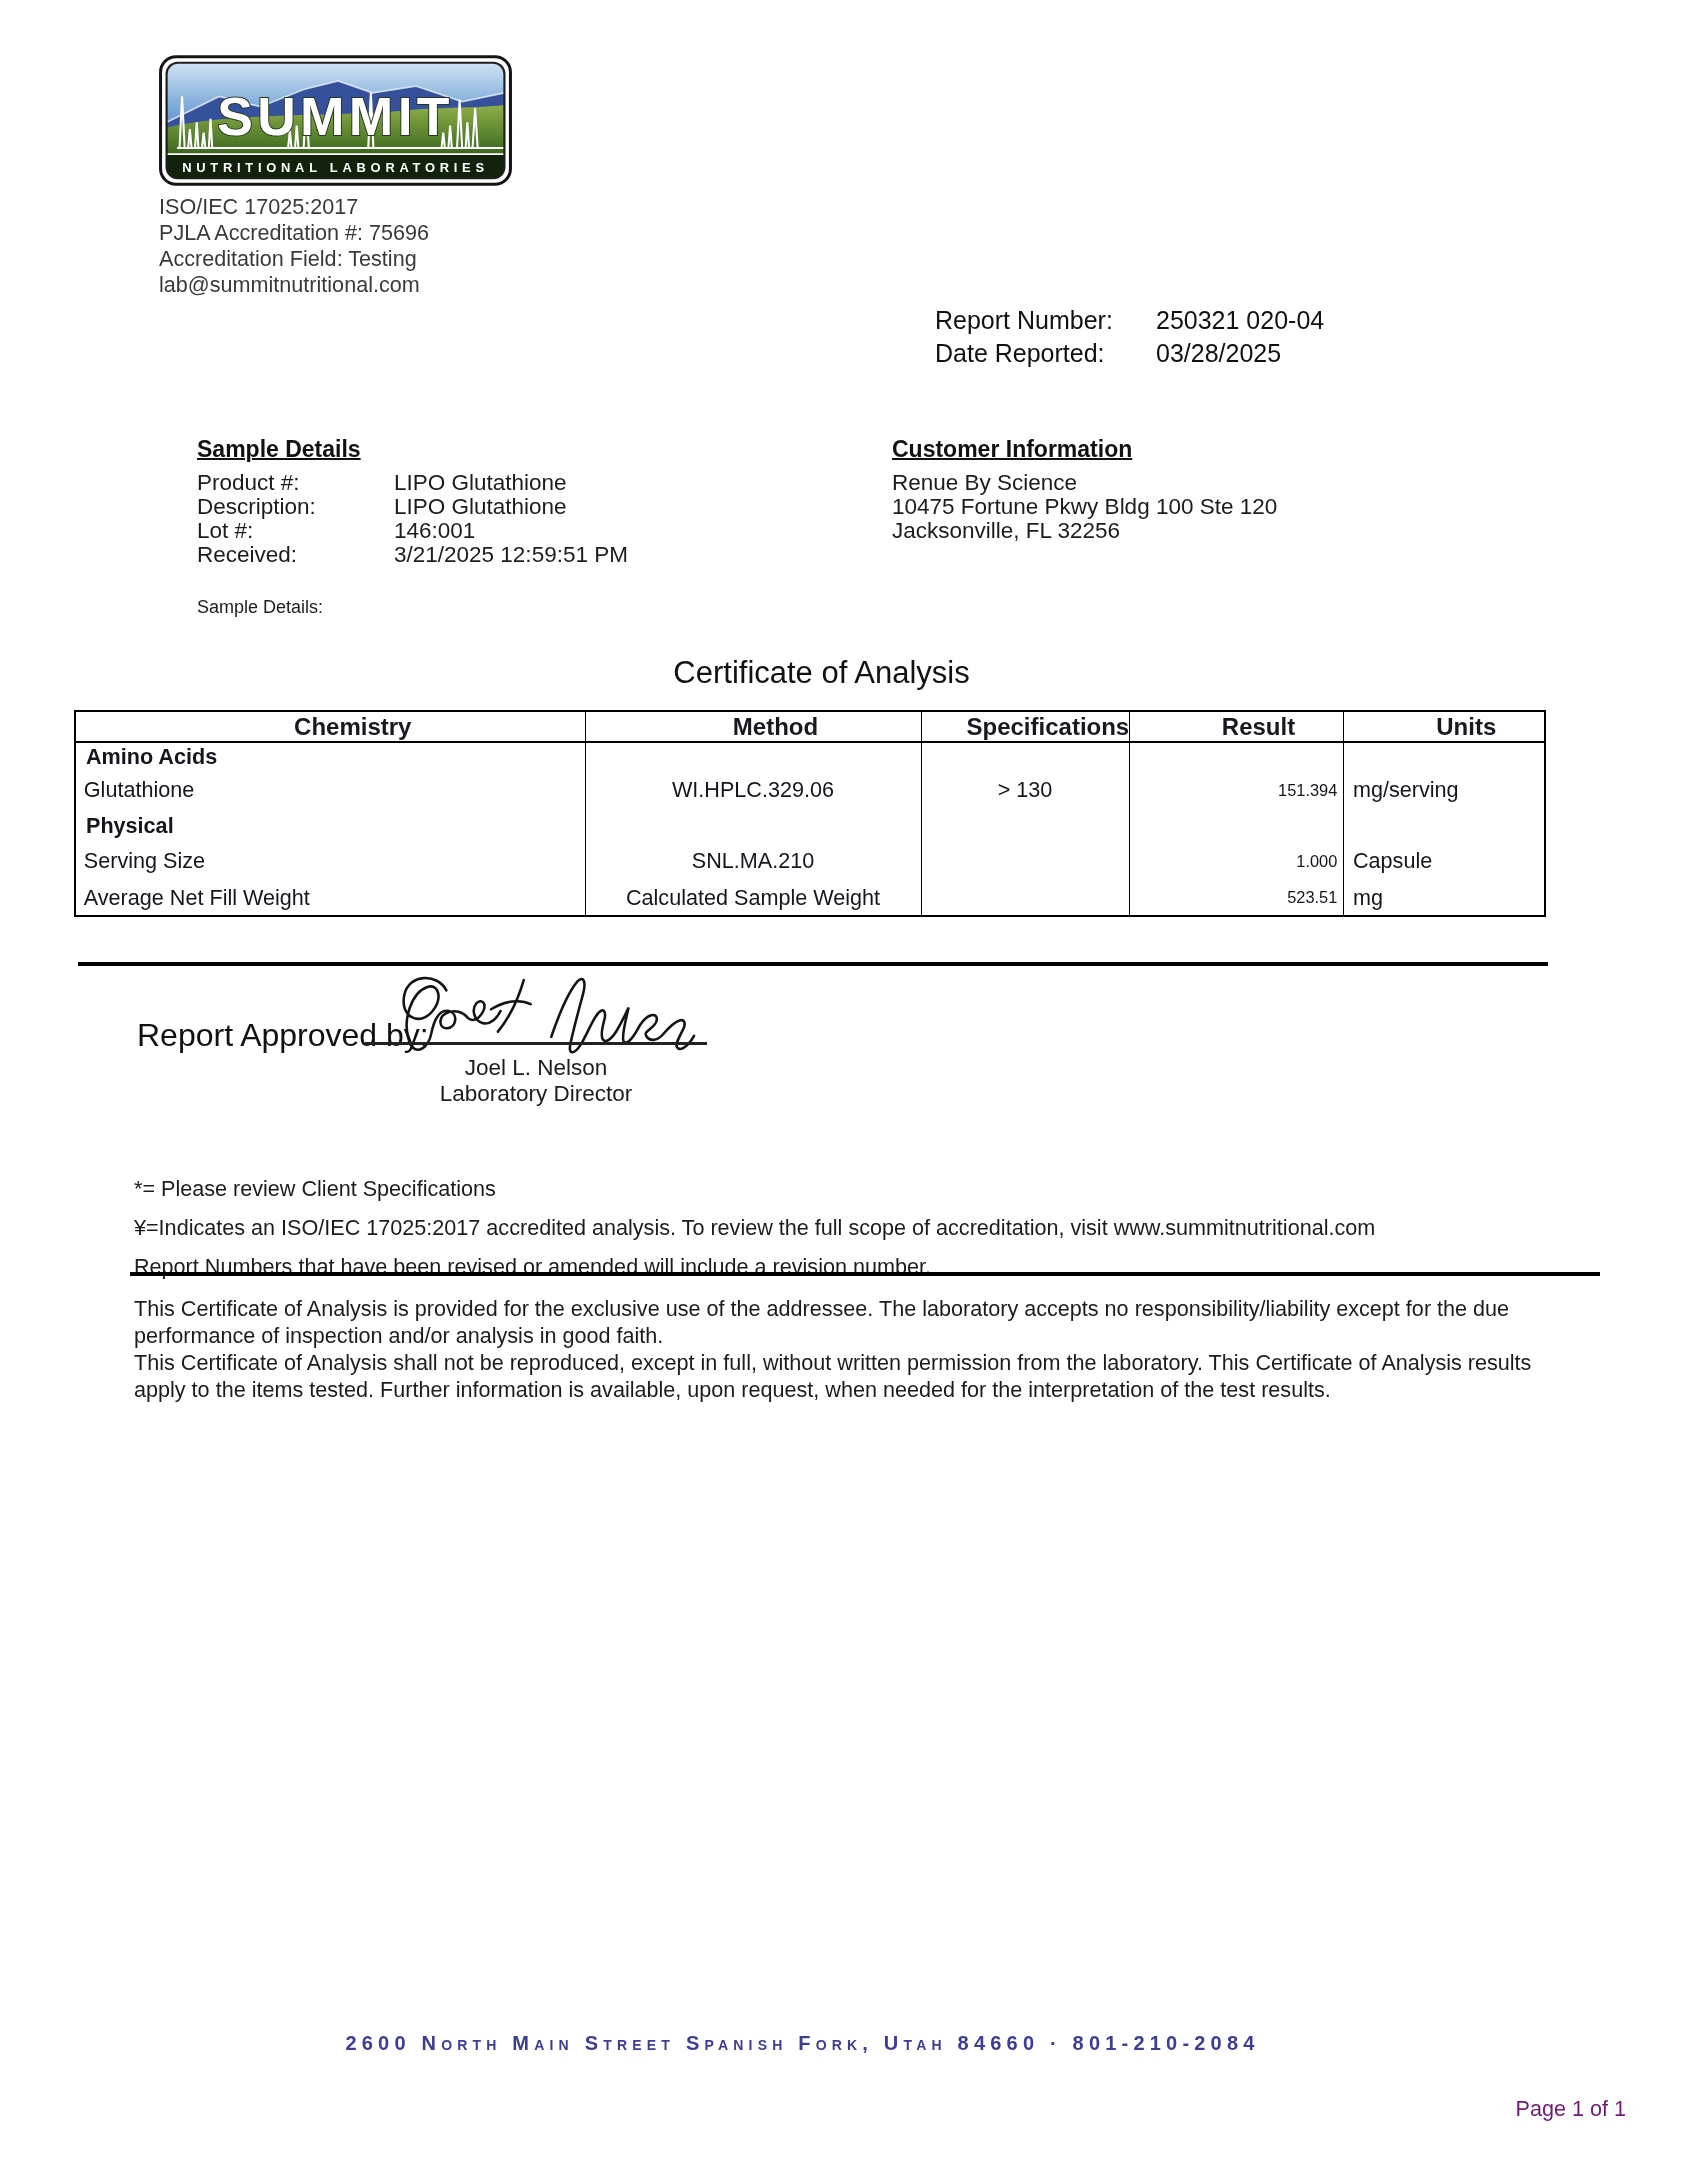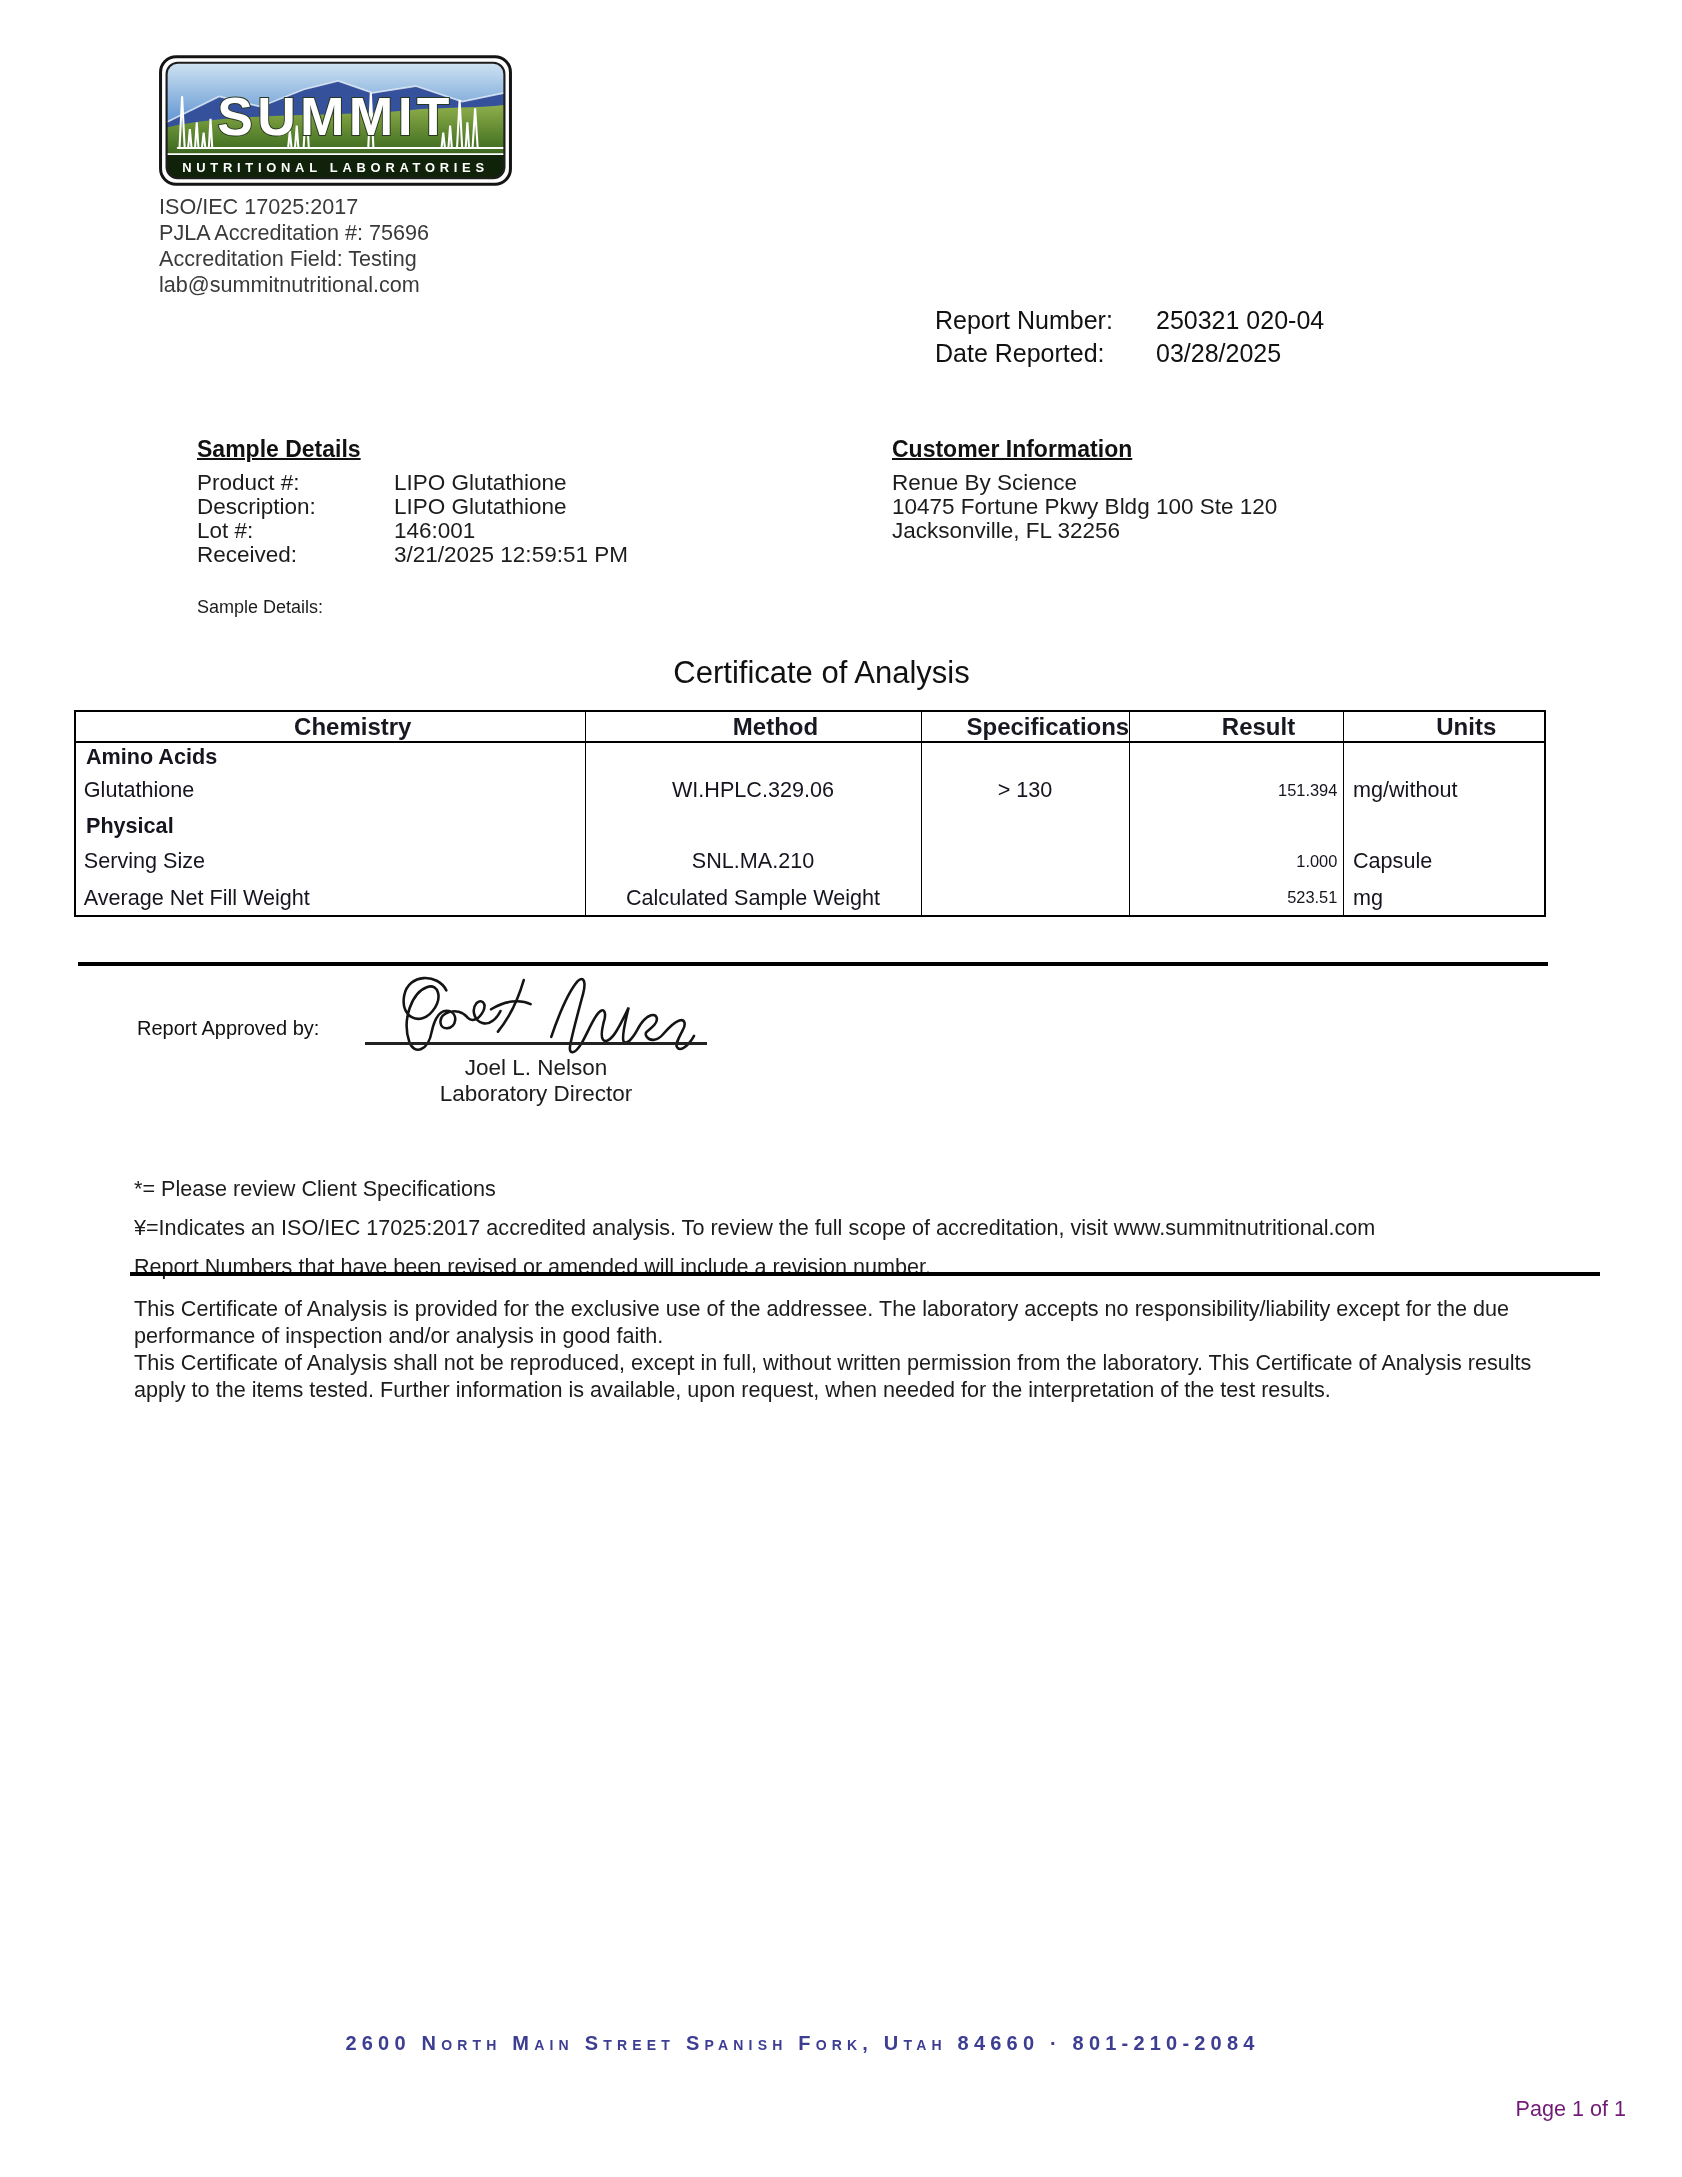--- a/index.html
+++ b/index.html
@@ -63,21 +63,21 @@
   .coa-table td.c-cat  { font-weight: 700; padding-left: 10px; }
   .coa-table td.c-method, .coa-table td.c-spec { text-align: center; }
   .coa-table td.c-result { text-align: right; font-size: 16.4px; padding-right: 5.2px; }
   .coa-table td.c-units { text-align: left; padding-left: 9.5px; }
 
   
   .rule-1 { position: absolute; left: 78px;  top: 962px; width: 1470px; height: 3.5px; background: #000; }
   .rule-2 { position: absolute; left: 130px; top: 1272px; width: 1470px; height: 4.3px; background: #000; }
 
   
-  .approval-label { position: absolute; left: 137px; top: 1017px; font-size: 20px; color: #111; }
+  .approval-label { position: absolute; left: 137px; top: 1017px; font-size: 32px; color: #111; }
   .signature { position: absolute; left: 356px; top: 968px; width: 363px; height: 86px; }
   .signature-line { position: absolute; left: 365px; top: 1042px; width: 342px; height: 2.6px; background: #222; }
   .signer-name  { position: absolute; left: 365px; top: 1055px; width: 342px; text-align: center; font-size: 22.5px; }
   .signer-title { position: absolute; left: 365px; top: 1081px; width: 342px; text-align: center; font-size: 22.5px; }
 
   
   .footnotes { position: absolute; left: 134px; top: 1176px; font-size: 21.6px; }
   .footnotes div { margin-bottom: 13px; }
   .disclaimer { position: absolute; left: 134px; top: 1295px; width: 1411px; font-size: 21.6px; line-height: 27px; }
   .disclaimer p { margin: 0; }
@@ -216,21 +216,21 @@
         <td class="c-method"></td>
         <td class="c-spec"></td>
         <td class="c-result"></td>
         <td class="c-units"></td>
       </tr>
       <tr style="height:38px">
         <td class="c-chem">Glutathione</td>
         <td class="c-method">WI.HPLC.329.06</td>
         <td class="c-spec">&gt; 130</td>
         <td class="c-result">151.394</td>
-        <td class="c-units">mg/without</td>
+        <td class="c-units">mg/serving</td>
       </tr>
       <tr style="height:33px">
         <td class="c-chem c-cat">Physical</td>
         <td class="c-method"></td>
         <td class="c-spec"></td>
         <td class="c-result"></td>
         <td class="c-units"></td>
       </tr>
       <tr style="height:38px">
         <td class="c-chem">Serving Size</td>

